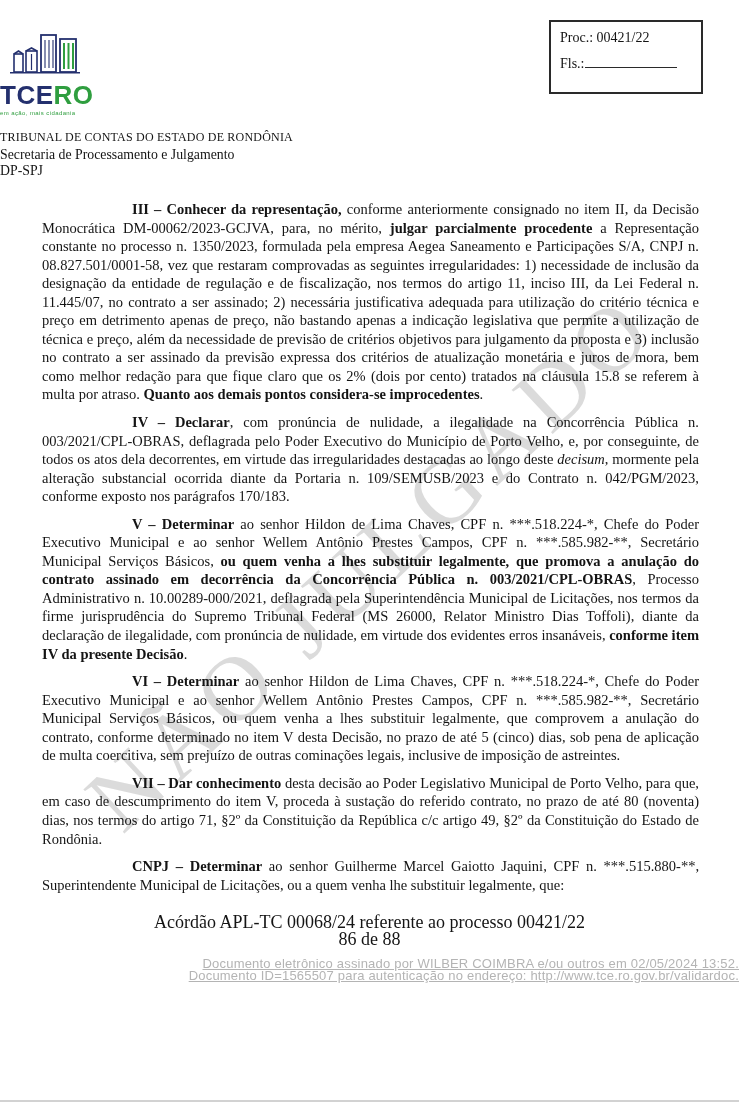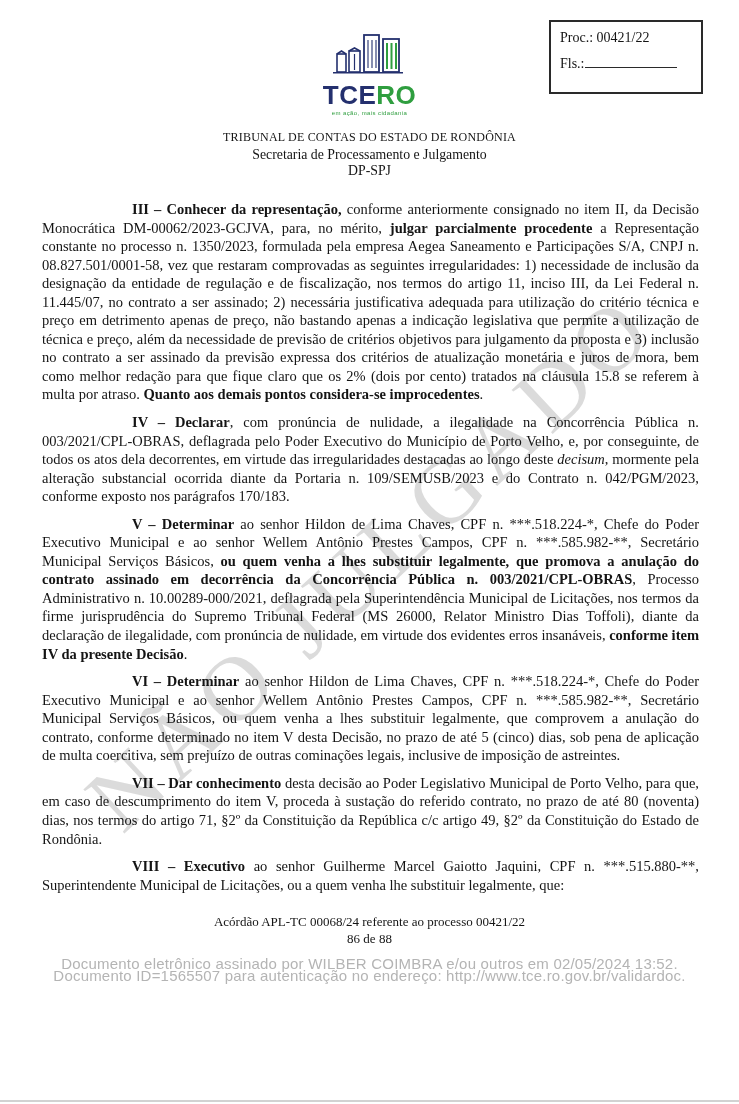--- a/index.html
+++ b/index.html
@@ -13,21 +13,21 @@
   .proc-box {
     position:absolute; top:16px; right:36px; width:132px; height:56px;
     border:2px solid #2a2a2a; padding:7px 9px; font-size:14px; background:#fff;
     z-index:2;
   }
   .proc-line { margin-top:1px; }
   .fls-line { margin-top:8px; }
   .fls-blank { display:inline-block; width:92px; height:13px; border-bottom:1.5px solid #2a2a2a; }
 
   
-  .header { padding-top:28px; text-align:center; position:relative; z-index:1; }
+  .header { padding-top:28px; position:relative; z-index:1; }
   .logo { display:inline-block; line-height:1; }
   .logo svg { display:block; margin:0 auto; }
   .logo-text { font-family:"Liberation Sans", sans-serif; font-weight:bold; font-size:26px; line-height:1; letter-spacing:0.5px; }
   .logo-tce { color:#24306e; }
   .logo-ro  { color:#2f9e3f; }
   .logo-tagline { font-family:"Liberation Sans", sans-serif; font-size:6px; color:#2f9e3f; margin-top:2px; letter-spacing:0.4px; }
   .doc-title { font-weight:normal; font-size:12px; margin-top:11px; letter-spacing:0.2px; }
   .doc-subtitle { font-size:13.8px; margin-top:2px; }
   .doc-unit { font-size:13.8px; }
 
@@ -43,27 +43,27 @@
   .doc-body {
     position:relative; z-index:1; margin:21px 40px 0 42px;
     font-size:14.5px; line-height:18.55px; text-align:justify;
   }
   .para { margin:0 0 9px 0; text-indent:90px; }
   .para.subitem { text-indent:0; margin-left:89px; margin-bottom:9px; }
   .b { font-weight:bold; }
   .i { font-style:italic; }
 
   
-  .footer { position:relative; z-index:1; text-align:center; font-size:13px; line-height:16.5px; margin-top:20px; }
+  .footer { position:relative; z-index:1; text-align:center; font-size:18px; line-height:16.5px; margin-top:20px; }
   .footer a { color:#0000d6; text-decoration:underline; cursor:pointer; }
 
   .signature {
-    position:relative; z-index:1; text-align:center; margin-top:11px;
-    font-family:"Liberation Sans", sans-serif; font-size:15px; line-height:11.5px;
-    color:#b4b4b4; letter-spacing:0.2px;
+    position:relative; z-index:1; text-align:right; margin-top:11px;
+    font-family:"Liberation Sans", sans-serif; font-size:13px; line-height:11.5px;
+    color:#b4b4b4; letter-spacing:0.2px;text-decoration:underline;
   }
 
   .bottom-rule { position:absolute; left:0; right:0; bottom:6px; border-top:2px solid #d2d2d2; }
 </style>
 </head>
 <body>
 
 <div class="page">
 
   <div class="proc-box">
@@ -98,21 +98,21 @@
   </div>
 
   <div class="watermark">NÃO JULGADO</div>
 
   <div class="doc-body">
       <p class="para"><span class="b">III – Conhecer da representação,</span><span> conforme anteriormente consignado no item II, da Decisão Monocrática DM-00062/2023-GCJVA, para, no mérito, </span><span class="b">julgar parcialmente procedente</span><span> a Representação constante no processo n. 1350/2023, formulada pela empresa Aegea Saneamento e Participações S/A, CNPJ n. 08.827.501/0001-58, vez que restaram comprovadas as seguintes irregularidades: 1) necessidade de inclusão da designação da entidade de regulação e de fiscalização, nos termos do artigo 11, inciso III, da Lei Federal n. 11.445/07, no contrato a ser assinado; 2) necessária justificativa adequada para utilização do critério técnica e preço em detrimento apenas de preço, não bastando apenas a indicação legislativa que permite a utilização de técnica e preço, além da necessidade de previsão de critérios objetivos para julgamento da proposta e 3) inclusão no contrato a ser assinado da previsão expressa dos critérios de atualização monetária e juros de mora, bem como melhor redação para que fique claro que os 2% (dois por cento) tratados na cláusula 15.8 se referem à multa por atraso. </span><span class="b">Quanto aos demais pontos considera-se improcedentes</span><span>.</span></p>
       <p class="para"><span class="b">IV – Declarar</span><span>, com pronúncia de nulidade, a ilegalidade na Concorrência Pública n. 003/2021/CPL-OBRAS, deflagrada pelo Poder Executivo do Município de Porto Velho, e, por conseguinte, de todos os atos dela decorrentes, em virtude das irregularidades destacadas ao longo deste </span><span class="i">decisum</span><span>, mormente pela alteração substancial ocorrida diante da Portaria n. 109/SEMUSB/2023 e do Contrato n. 042/PGM/2023, conforme exposto nos parágrafos 170/183.</span></p>
       <p class="para"><span class="b">V – Determinar</span><span> ao senhor Hildon de Lima Chaves, CPF n. ***.518.224-*, Chefe do Poder Executivo Municipal e ao senhor Wellem Antônio Prestes Campos, CPF n. ***.585.982-**, Secretário Municipal Serviços Básicos, </span><span class="b">ou quem venha a lhes substituir legalmente, que promova a anulação do contrato assinado em decorrência da Concorrência Pública n. 003/2021/CPL-OBRAS</span><span>, Processo Administrativo n. 10.00289-000/2021, deflagrada pela Superintendência Municipal de Licitações, nos termos da firme jurisprudência do Supremo Tribunal Federal (MS 26000, Relator Ministro Dias Toffoli), diante da declaração de ilegalidade, com pronúncia de nulidade, em virtude dos evidentes erros insanáveis, </span><span class="b">conforme item IV da presente Decisão</span><span>.</span></p>
       <p class="para"><span class="b">VI – Determinar</span><span> ao senhor Hildon de Lima Chaves, CPF n. ***.518.224-*, Chefe do Poder Executivo Municipal e ao senhor Wellem Antônio Prestes Campos, CPF n. ***.585.982-**, Secretário Municipal Serviços Básicos, ou quem venha a lhes substituir legalmente, que comprovem a anulação do contrato, conforme determinado no item V desta Decisão, no prazo de até 5 (cinco) dias, sob pena de aplicação de multa coercitiva, sem prejuízo de outras cominações legais, inclusive de imposição de astreintes.</span></p>
       <p class="para"><span class="b">VII – Dar conhecimento</span><span> desta decisão ao Poder Legislativo Municipal de Porto Velho, para que, em caso de descumprimento do item V, proceda à sustação do referido contrato, no prazo de até 80 (noventa) dias, nos termos do artigo 71, §2º da Constituição da República c/c artigo 49, §2º da Constituição do Estado de Rondônia.</span></p>
-      <p class="para"><span class="b">VIII – Executivo</span><span> ao senhor Guilherme Marcel Gaiotto Jaquini, CPF n. ***.515.880-**, Superintendente Municipal de Licitações, ou a quem venha lhe substituir legalmente, que:</span></p>
+      <p class="para"><span class="b">CNPJ – Determinar</span><span> ao senhor Guilherme Marcel Gaiotto Jaquini, CPF n. ***.515.880-**, Superintendente Municipal de Licitações, ou a quem venha lhe substituir legalmente, que:</span></p>
     </div>
 
   <div class="footer">
     <div>Acórdão APL-TC 00068/24 referente ao processo 00421/22</div>
     <div>86 de 88</div>
   </div>
 
   <div class="signature">
     <div>Documento eletrônico assinado por WILBER COIMBRA e/ou outros  em 02/05/2024 13:52.</div>
     <div>Documento ID=1565507   para autenticação no endereço: http://www.tce.ro.gov.br/validardoc.</div>

